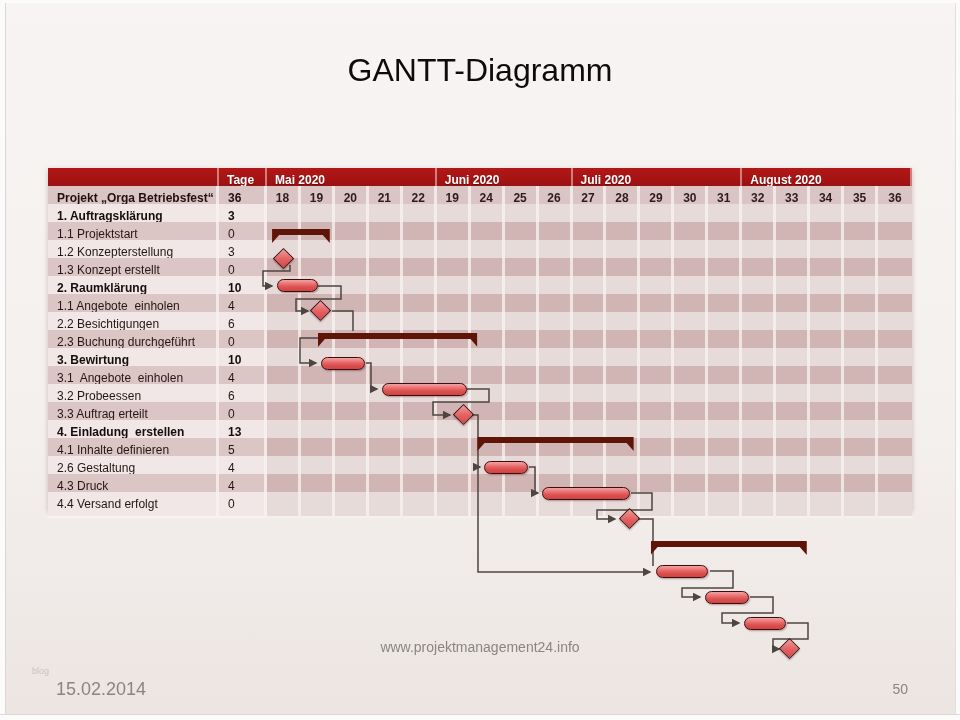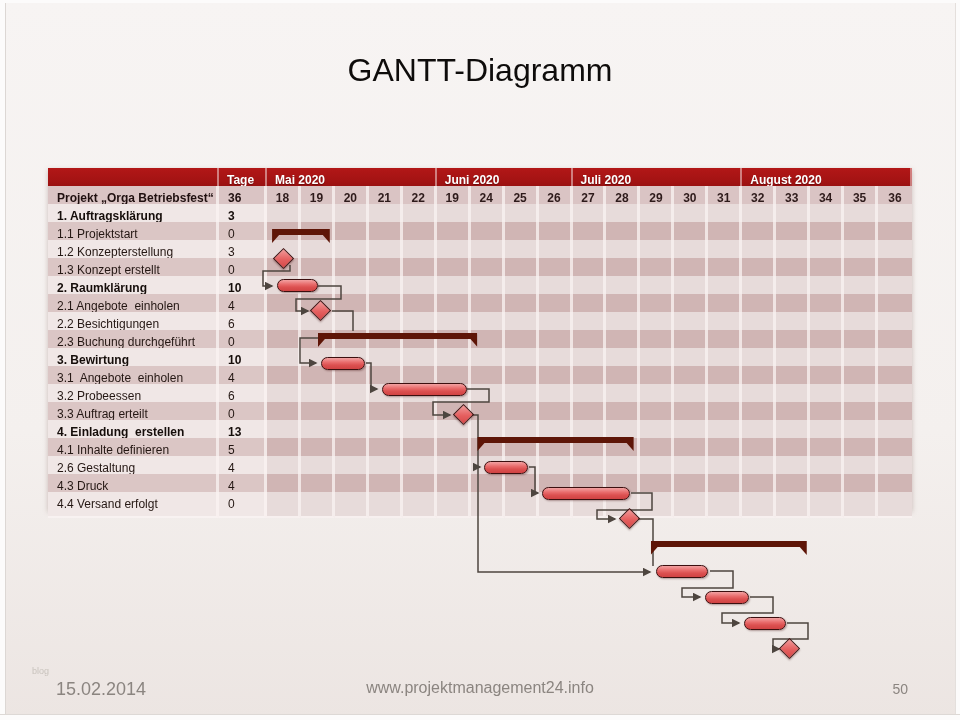--- a/index.html
+++ b/index.html
@@ -82,21 +82,21 @@
   }
   .milestone{
     position:absolute;width:15px;height:15px;transform:rotate(45deg);
     background:linear-gradient(135deg,#f19b9b 0%,#e56060 55%,#d64848 100%);
     border:1px solid #3c0f0f;box-sizing:border-box;
     box-shadow:1px 1px 2px rgba(60,10,10,.35);
   }
 
   
   .footer-date{position:absolute;left:56px;top:679px;font-size:18px;color:#8b8580;}
-  .footer-url{position:absolute;left:0;top:679px;width:100%;text-align:center;font-size:16px;color:#8b8580;}
+  .footer-url{position:absolute;left:0;top:639px;width:100%;text-align:center;font-size:14px;color:#8b8580;}
   .footer-page{position:absolute;right:52px;top:681px;font-size:14px;color:#8b8580;}
   .watermark{position:absolute;left:32px;top:666px;font-size:9px;color:#c9c3bd;}
 </style>
 </head>
 <body>
 
 <div class="slide">
   <div class="title">GANTT-Diagramm</div>
 
   <div class="gantt">
@@ -241,21 +241,21 @@
           <div class="cell bg-c-light"></div>
           <div class="cell bg-c-light"></div>
           <div class="cell bg-c-light"></div>
           <div class="cell bg-c-light"></div>
           <div class="cell bg-c-light"></div>
           <div class="cell bg-c-light"></div>
           <div class="cell bg-c-light"></div>
           <div class="cell bg-c-light"></div>
         </div>
         <div class="grow trow">
-          <div class="cell left bg-l-dark">2.1 Angebote  einholen</div>
+          <div class="cell left bg-l-dark">1.1 Angebote  einholen</div>
           <div class="cell left bg-l-dark">4</div>
           <div class="cell bg-c-dark"></div>
           <div class="cell bg-c-dark"></div>
           <div class="cell bg-c-dark"></div>
           <div class="cell bg-c-dark"></div>
           <div class="cell bg-c-dark"></div>
           <div class="cell bg-c-dark"></div>
           <div class="cell bg-c-dark"></div>
           <div class="cell bg-c-dark"></div>
           <div class="cell bg-c-dark"></div>

